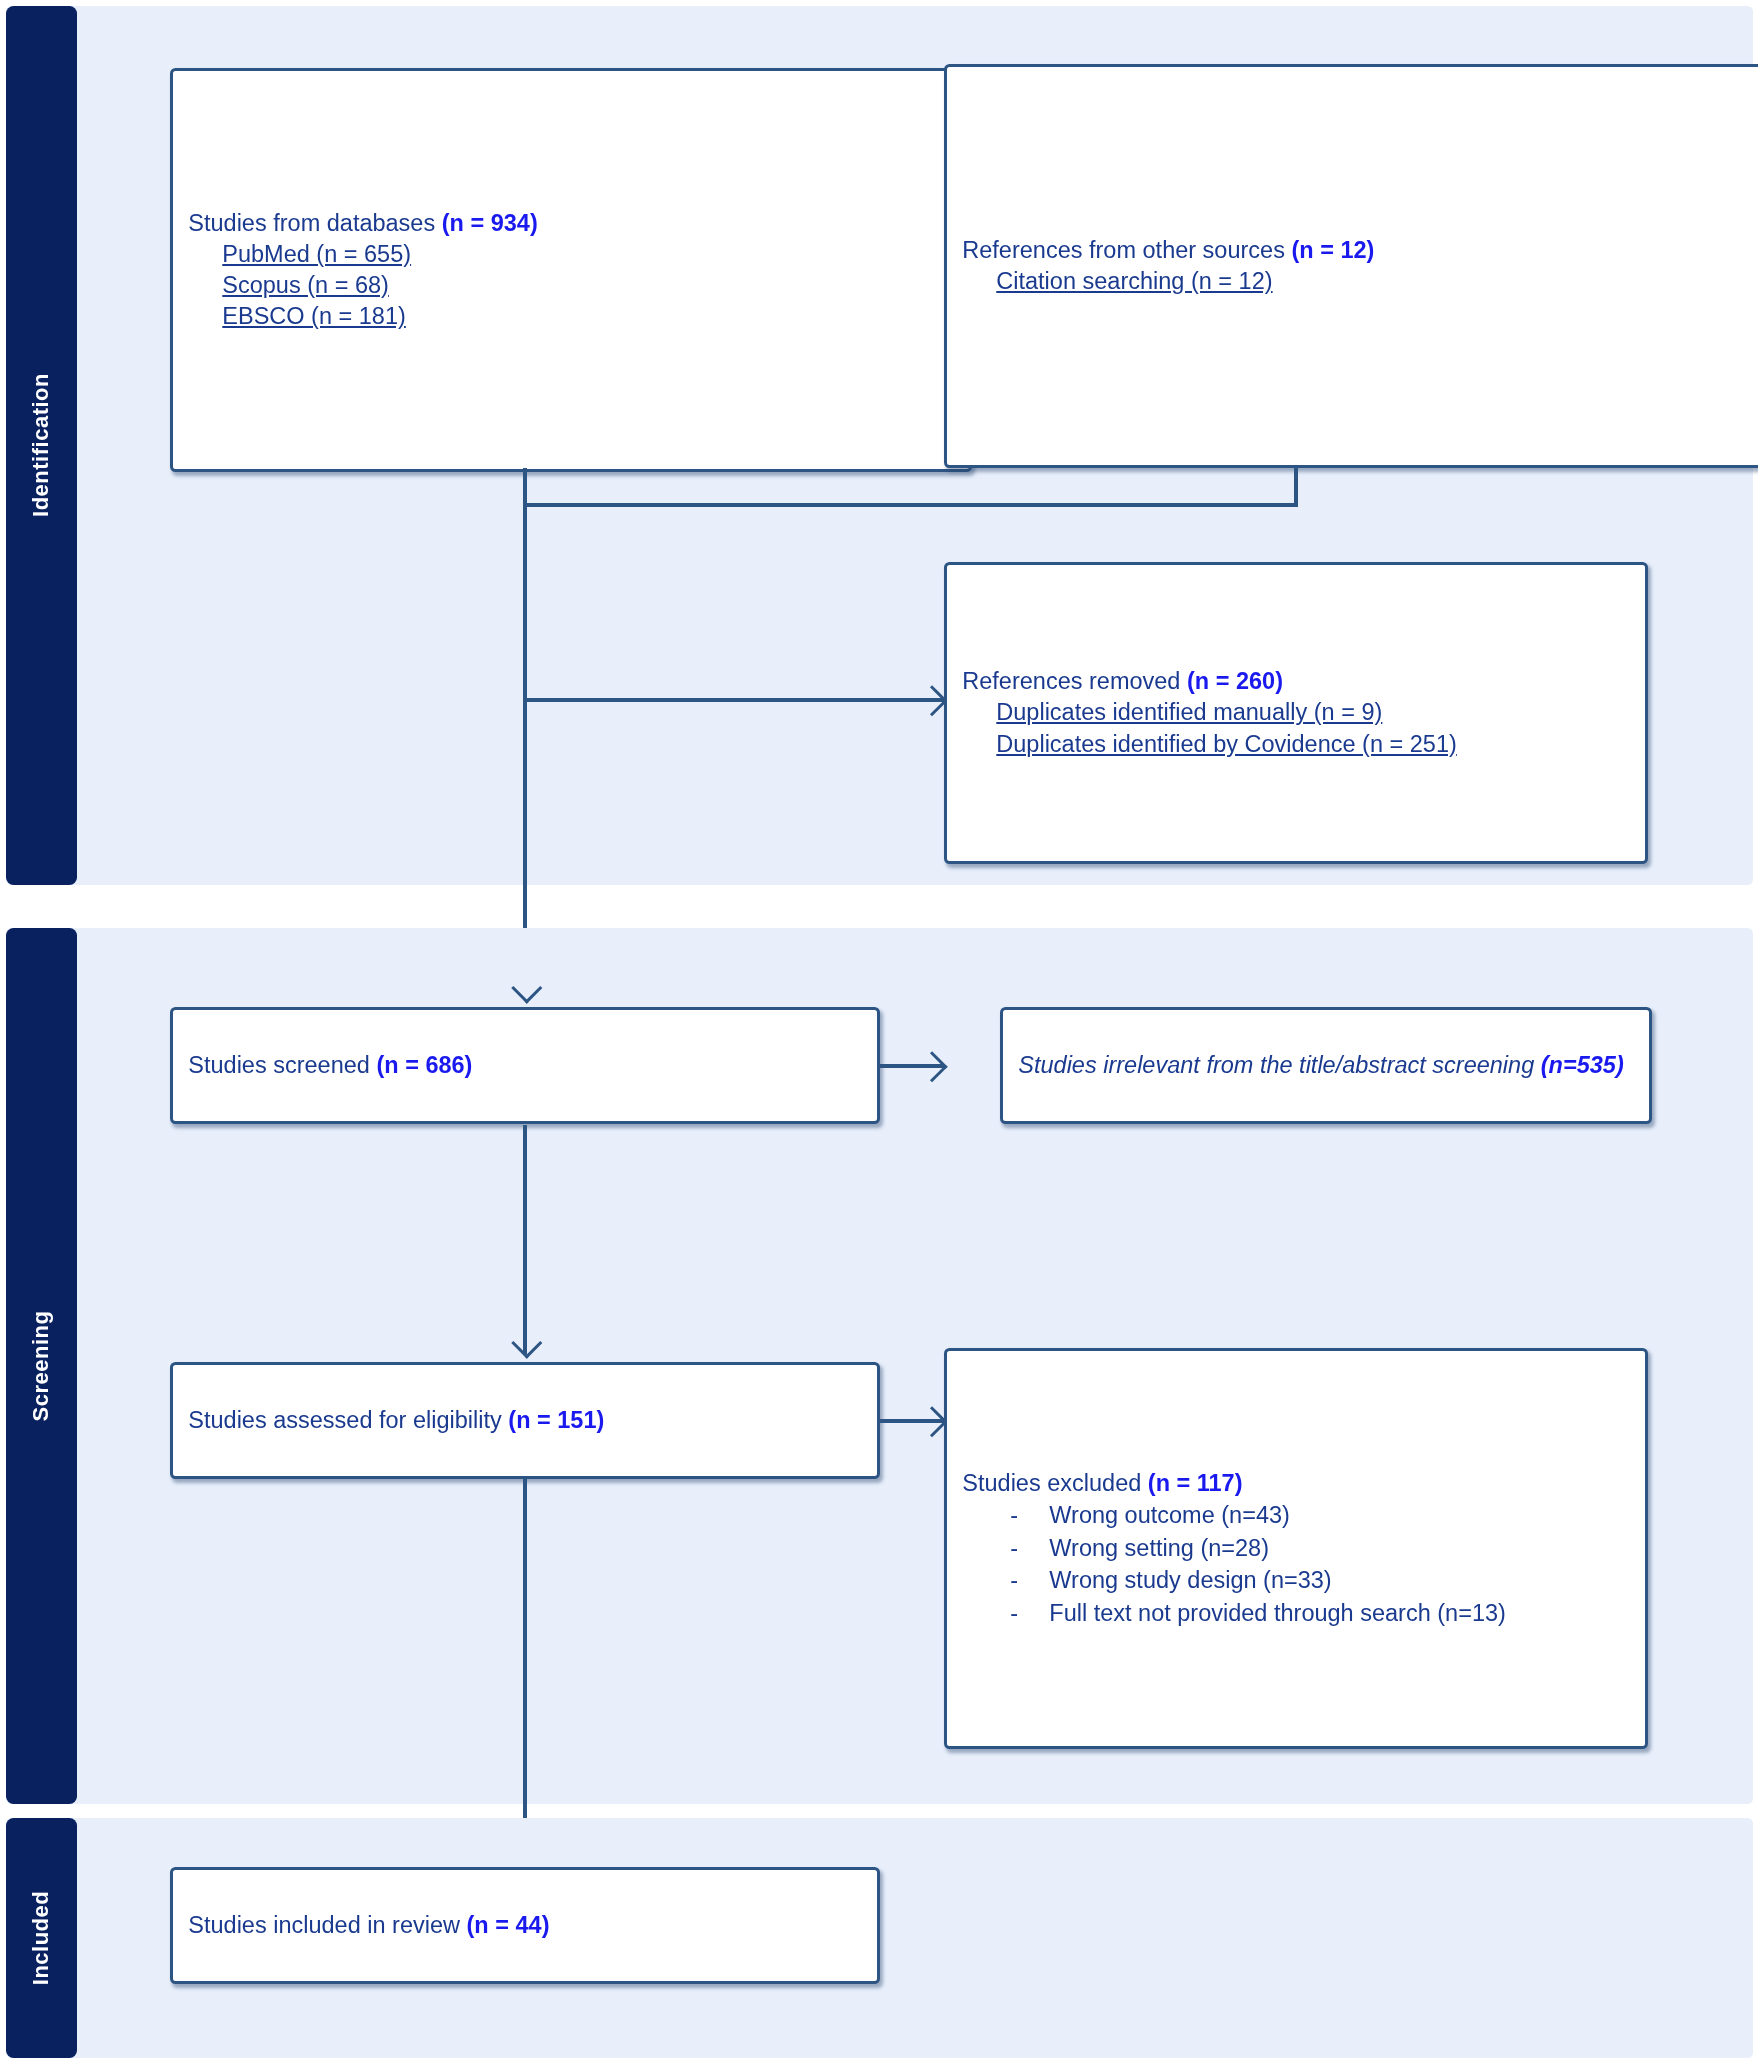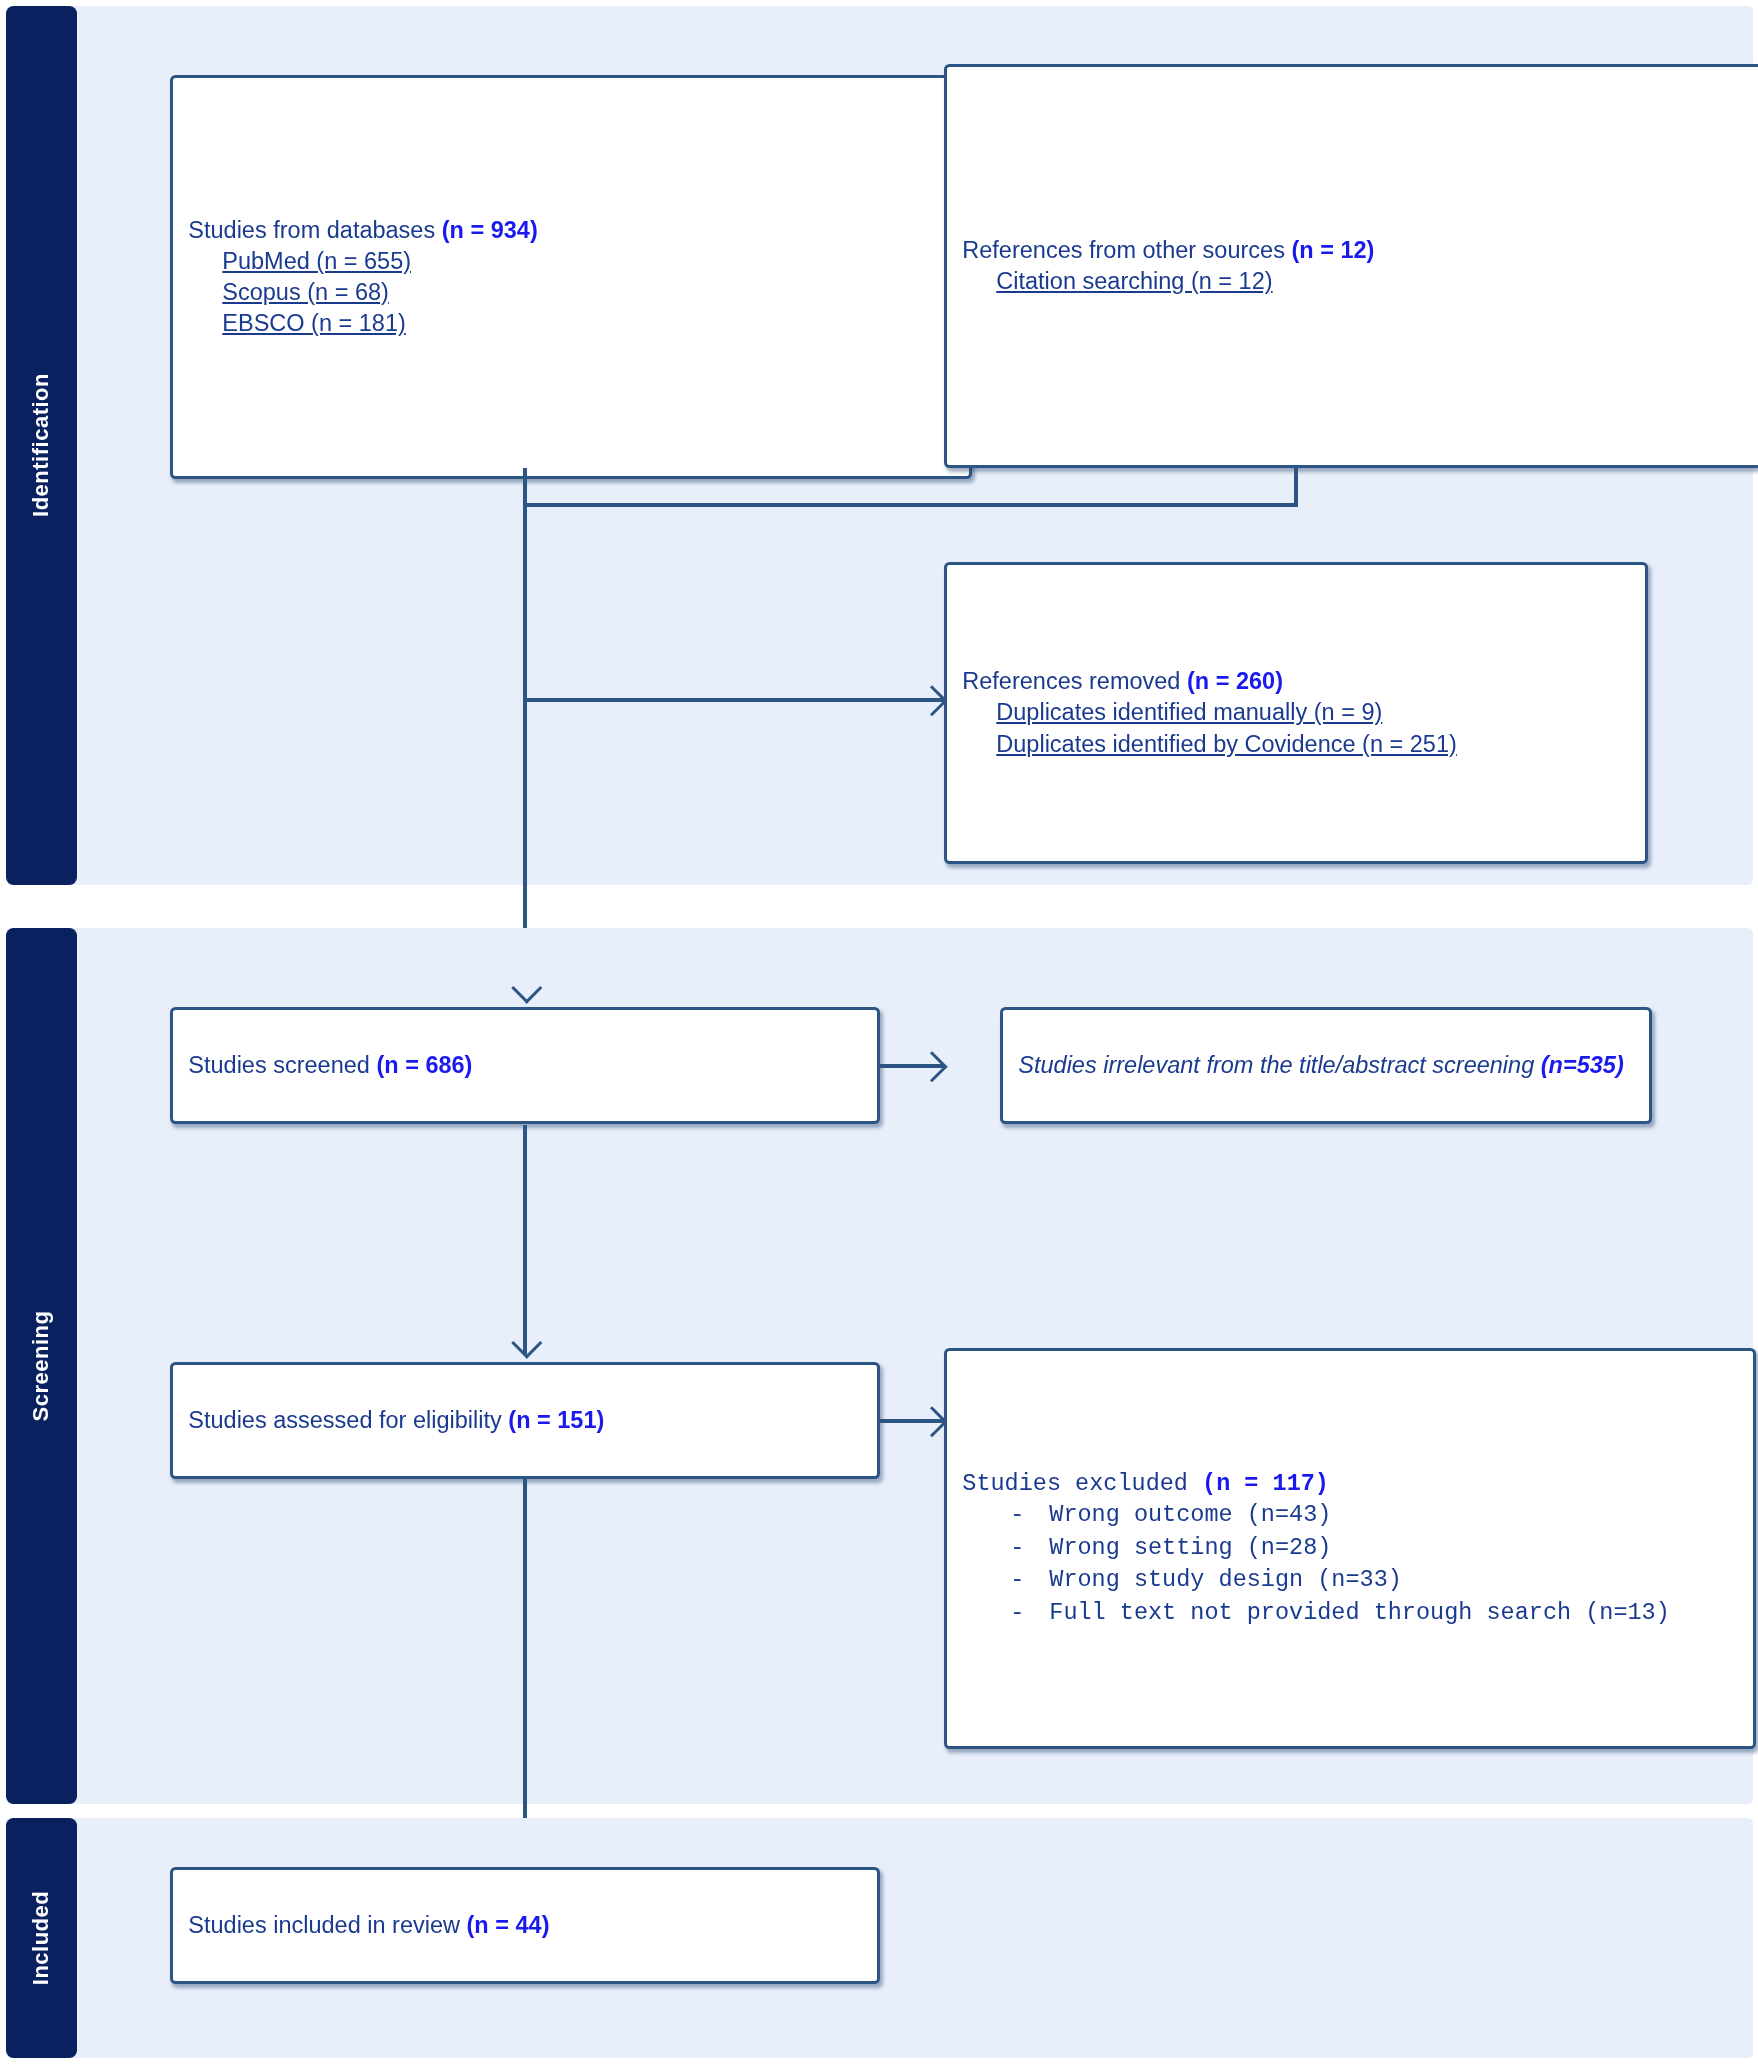--- a/index.html
+++ b/index.html
@@ -113,21 +113,21 @@
 </head>
 <body>
 
 <div id="prisma-root">
 
   <div class="band" style="left:5.5px; top:5.5px; width:1747px; height:879px;"></div>
   <div class="band-tab" style="top:5.5px; height:879px;">
     <span class="tab-label">Identification</span>
   </div>
 
-  <div class="fbox" style="left:170px; top:75px; width:802px; height:404px;">
+  <div class="fbox" style="left:170px; top:68px; width:802px; height:404px;">
     <div class="fbox-inner">
       <div class="line">
         <span>Studies from databases </span><span class="hl">(n = 934)</span>
       </div>
       <div class="line indent1">PubMed (n = 655)</div>
       <div class="line indent1">Scopus (n = 68)</div>
       <div class="line indent1">EBSCO (n = 181)</div>
     </div>
   </div>
 
@@ -191,21 +191,21 @@
     <div class="fbox-inner">
       <div class="line">
         <span>Studies assessed for eligibility </span><span class="hl">(n = 151)</span>
       </div>
     </div>
   </div>
 
   <div class="conn h" style="left:880px; top:1419px; width:64px;"></div>
   <div class="chev right" style="left:921px; top:1411px;"></div>
 
-  <div class="fbox" style="left:944px; top:1348px; width:812px; height:401px;font-family:Liberation Mono, monospace;">
+  <div class="fbox" style="left:944px; top:1348px; width:704px; height:401px;">
     <div class="fbox-inner">
       <div class="line">
         <span>Studies excluded </span><span class="hl">(n = 117)</span>
       </div>
       <ul class="bullets">
         <li><span class="dash">-</span><span>Wrong outcome (n=43)</span></li>
         <li><span class="dash">-</span><span>Wrong setting (n=28)</span></li>
         <li><span class="dash">-</span><span>Wrong study design (n=33)</span></li>
         <li><span class="dash">-</span><span>Full text not provided through search (n=13)</span></li>
       </ul>

